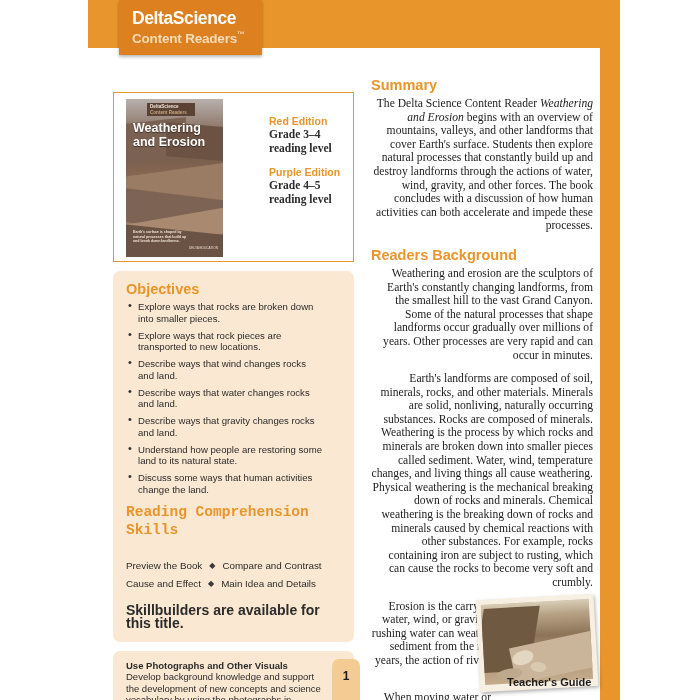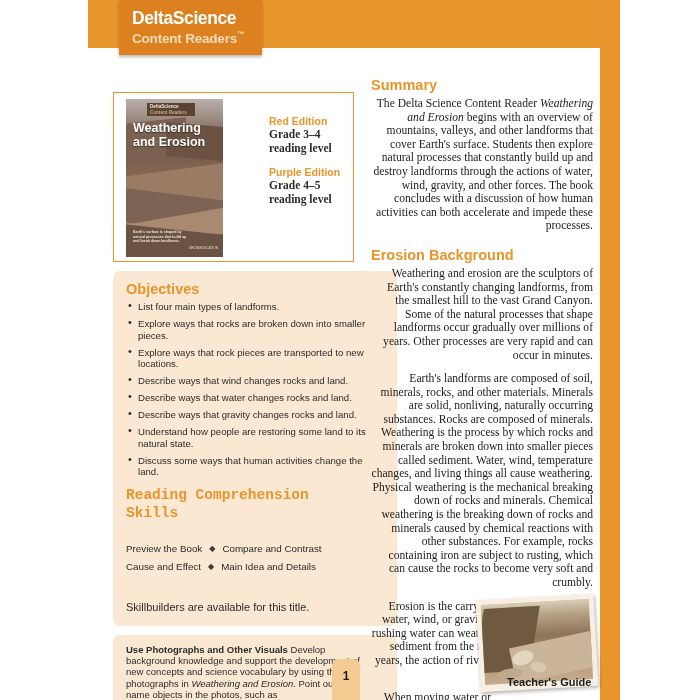--- a/index.html
+++ b/index.html
@@ -179,21 +179,21 @@
     font-weight: bold;
   }
   .ed-gap { height: 11px; }
 
   
   .panel {
     background: #fbe8d2;
     border-radius: 7px;
     padding: 9px 30px 12px 13px;
     box-sizing: border-box;
-    width: 284px;
+    width: 241px;
   }
   .panel-gap { height: 9px; }
   .panel-h {
     color: #e8952b;
     font-weight: bold;
     font-size: 14.5px;
     line-height: 18px;
     margin-bottom: 3px;
   }
   ul.obj {
@@ -226,24 +226,24 @@
   }
   .rcs-row {
     color: #2b2b2b;
     font-size: 9.8px;
     line-height: 18px;
     white-space: nowrap;
   }
   .rcs-row .dia { color:#3a3a3a; font-size:8px; margin:0 7px; vertical-align:1px;}
   .skill {
     color: #2b2b2b;
-    font-size: 11px;
-    font-weight: normal;
+    font-size: 14px;
+    font-weight: bold;
     line-height: 13px;
-    margin-top: 25px;
+    margin-top: 11px;
   }
   .sel-body {
     color: #2b2b2b;
     font-size: 9.5px;
     line-height: 11.4px;
   }
   .sel-body b { font-weight: bold; }
   .sel-body i { font-style: italic; }
 
   
@@ -374,21 +374,20 @@
           <div class="ed-line">reading level</div>
         </div>
       </div>
     </div>
 
     <div class="panel-gap"></div>
 
     <div class="panel">
       <div class="panel-h">Objectives</div>
       <ul class="obj">
-        <li>List four main types of landforms.</li>
         <li>Explore ways that rocks are broken down into smaller pieces.</li>
         <li>Explore ways that rock pieces are transported to new locations.</li>
         <li>Describe ways that wind changes rocks and land.</li>
         <li>Describe ways that water changes rocks and land.</li>
         <li>Describe ways that gravity changes rocks and land.</li>
         <li>Understand how people are restoring some land to its natural state.</li>
         <li>Discuss some ways that human activities change the land.</li>
       </ul>
 
       <div class="rcs-h">Reading Comprehension Skills</div>
@@ -401,21 +400,21 @@
 
     <div class="panel">
       <div class="sel-body"><b>Use Photographs and Other Visuals</b><span> Develop background knowledge and support the development of new concepts and science vocabulary by using the photographs in </span><i>Weathering and Erosion</i><span>. Point out and name objects in the photos, such as </span></div>
     </div>
   </div>
 
   <div class="col-right">
     <div class="sec-h">Summary</div>
     <p class="body-p"><span>The Delta Science Content Reader </span><i>Weathering and Erosion</i><span> begins with an overview of mountains, valleys, and other landforms that cover Earth's surface. Students then explore natural processes that constantly build up and destroy landforms through the actions of water, wind, gravity, and other forces. The book concludes with a discussion of how human activities can both accelerate and impede these processes.</span></p>
 
-    <div class="sec-h second">Erosion Background</div>
+    <div class="sec-h second">Readers Background</div>
     <p class="body-p">Weathering and erosion are the sculptors of Earth's constantly changing landforms, from the smallest hill to the vast Grand Canyon. Some of the natural processes that shape landforms occur gradually over millions of years. Other processes are very rapid and can occur in minutes.</p>
     <p class="body-p">Earth's landforms are composed of soil, minerals, rocks, and other materials. Minerals are solid, nonliving, naturally occurring substances. Rocks are composed of minerals. Weathering is the process by which rocks and minerals are broken down into smaller pieces called sediment. Water, wind, temperature changes, and living things all cause weathering. Physical weathering is the mechanical breaking down of rocks and minerals. Chemical weathering is the breaking down of rocks and minerals caused by chemical reactions with other substances. For example, rocks containing iron are subject to rusting, which can cause the rocks to become very soft and crumbly.</p>
     <p class="body-p">Erosion is the carrying away of sediment by water, wind, or gravity. For example, a river's rushing water can weather rock and erode loose sediment from the river's banks. Over many years, the action of rivers can carve out valleys and canyons.</p>
     <p class="body-p narrow">When moving water or wind slows down, it deposits the sediment it is carrying. Unlike weathering and erosion, which are destructive processes, deposition is a constructive process. Deposition is responsible for the creation of many landforms, including river deltas and sand dunes.</p>
   </div>
 
   <div class="photo-wrap">
     <div class="photo">
       <div class="ph-top"></div>
       <div class="ph-cliff"></div>

